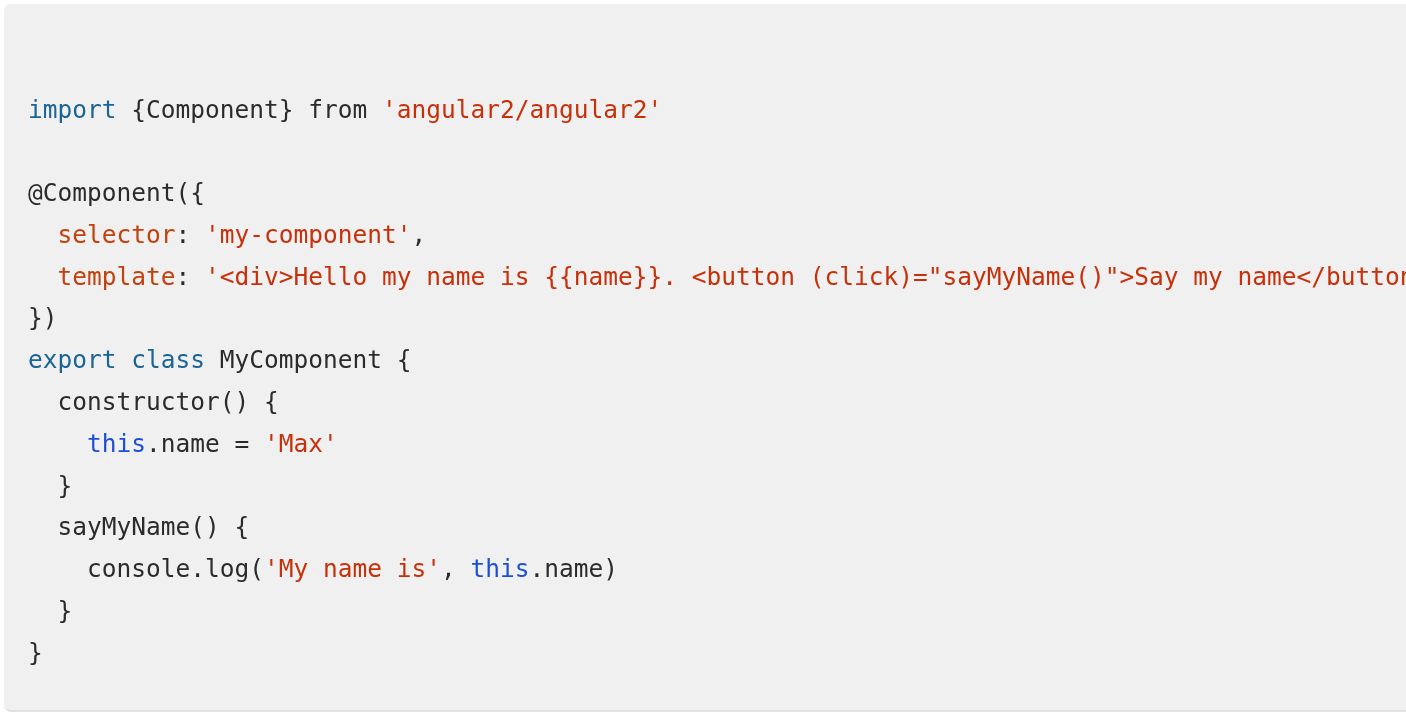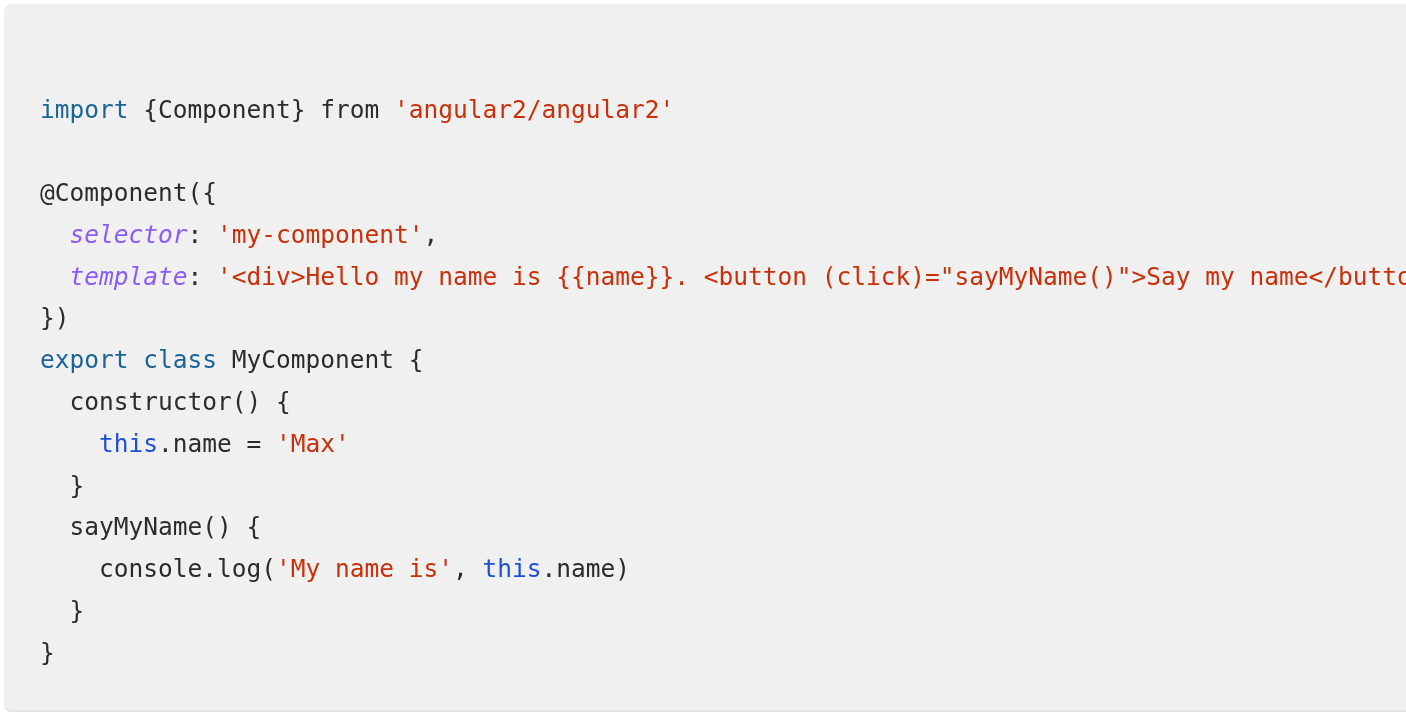--- a/index.html
+++ b/index.html
@@ -39,29 +39,28 @@
   .code-line {
     display: block;
     height: 41.8px;
     line-height: 41.8px;
     font-size: 24.5px;
     letter-spacing: 0px;
     color: #2b2b2b;
     white-space: pre;
     overflow: hidden;
     text-overflow: clip;
-    margin-left: 12px;
   }
 
   .tok {
     white-space: pre;
   }
   .tok-plain    { color: #2b2b2b; }
   .tok-keyword  { color: #1a6496; }
-  .tok-property { color: #8b5cf6; font-style: italic; }
+  .tok-property { color: #c2410c; }
   .tok-string   { color: #c8300a; }
   .tok-this     { color: #1d4ed8; }
 </style>
 </head>
 <body>
 
 <div id="code-panel">
   <pre id="code-block" style="font-size: 24.5px;"><span class="code-line" style="height: 41.8px; line-height: 41.8px; font-size: 24.5px;"><span class="tok tok-keyword">import</span><span class="tok tok-plain"> {Component} from </span><span class="tok tok-string">'angular2/angular2'</span></span><span class="code-line" style="height: 41.8px; line-height: 41.8px; font-size: 24.5px;">​</span><span class="code-line" style="height: 41.8px; line-height: 41.8px; font-size: 24.5px;"><span class="tok tok-plain">@Component({</span></span><span class="code-line" style="height: 41.8px; line-height: 41.8px; font-size: 24.5px;"><span class="tok tok-plain">  </span><span class="tok tok-property">selector</span><span class="tok tok-plain">: </span><span class="tok tok-string">'my-component'</span><span class="tok tok-plain">,</span></span><span class="code-line" style="height: 41.8px; line-height: 41.8px; font-size: 24.5px;"><span class="tok tok-plain">  </span><span class="tok tok-property">template</span><span class="tok tok-plain">: </span><span class="tok tok-string">'&lt;div&gt;Hello my name is {{name}}. &lt;button (click)="sayMyName()"&gt;Say my name&lt;/button&gt;&lt;/div&gt;'</span></span><span class="code-line" style="height: 41.8px; line-height: 41.8px; font-size: 24.5px;"><span class="tok tok-plain">})</span></span><span class="code-line" style="height: 41.8px; line-height: 41.8px; font-size: 24.5px;"><span class="tok tok-keyword">export</span><span class="tok tok-plain"> </span><span class="tok tok-keyword">class</span><span class="tok tok-plain"> MyComponent {</span></span><span class="code-line" style="height: 41.8px; line-height: 41.8px; font-size: 24.5px;"><span class="tok tok-plain">  constructor() {</span></span><span class="code-line" style="height: 41.8px; line-height: 41.8px; font-size: 24.5px;"><span class="tok tok-plain">    </span><span class="tok tok-this">this</span><span class="tok tok-plain">.name = </span><span class="tok tok-string">'Max'</span></span><span class="code-line" style="height: 41.8px; line-height: 41.8px; font-size: 24.5px;"><span class="tok tok-plain">  }</span></span><span class="code-line" style="height: 41.8px; line-height: 41.8px; font-size: 24.5px;"><span class="tok tok-plain">  sayMyName() {</span></span><span class="code-line" style="height: 41.8px; line-height: 41.8px; font-size: 24.5px;"><span class="tok tok-plain">    console.log(</span><span class="tok tok-string">'My name is'</span><span class="tok tok-plain">, </span><span class="tok tok-this">this</span><span class="tok tok-plain">.name)</span></span><span class="code-line" style="height: 41.8px; line-height: 41.8px; font-size: 24.5px;"><span class="tok tok-plain">  }</span></span><span class="code-line" style="height: 41.8px; line-height: 41.8px; font-size: 24.5px;"><span class="tok tok-plain">}</span></span></pre>
 </div>
 

